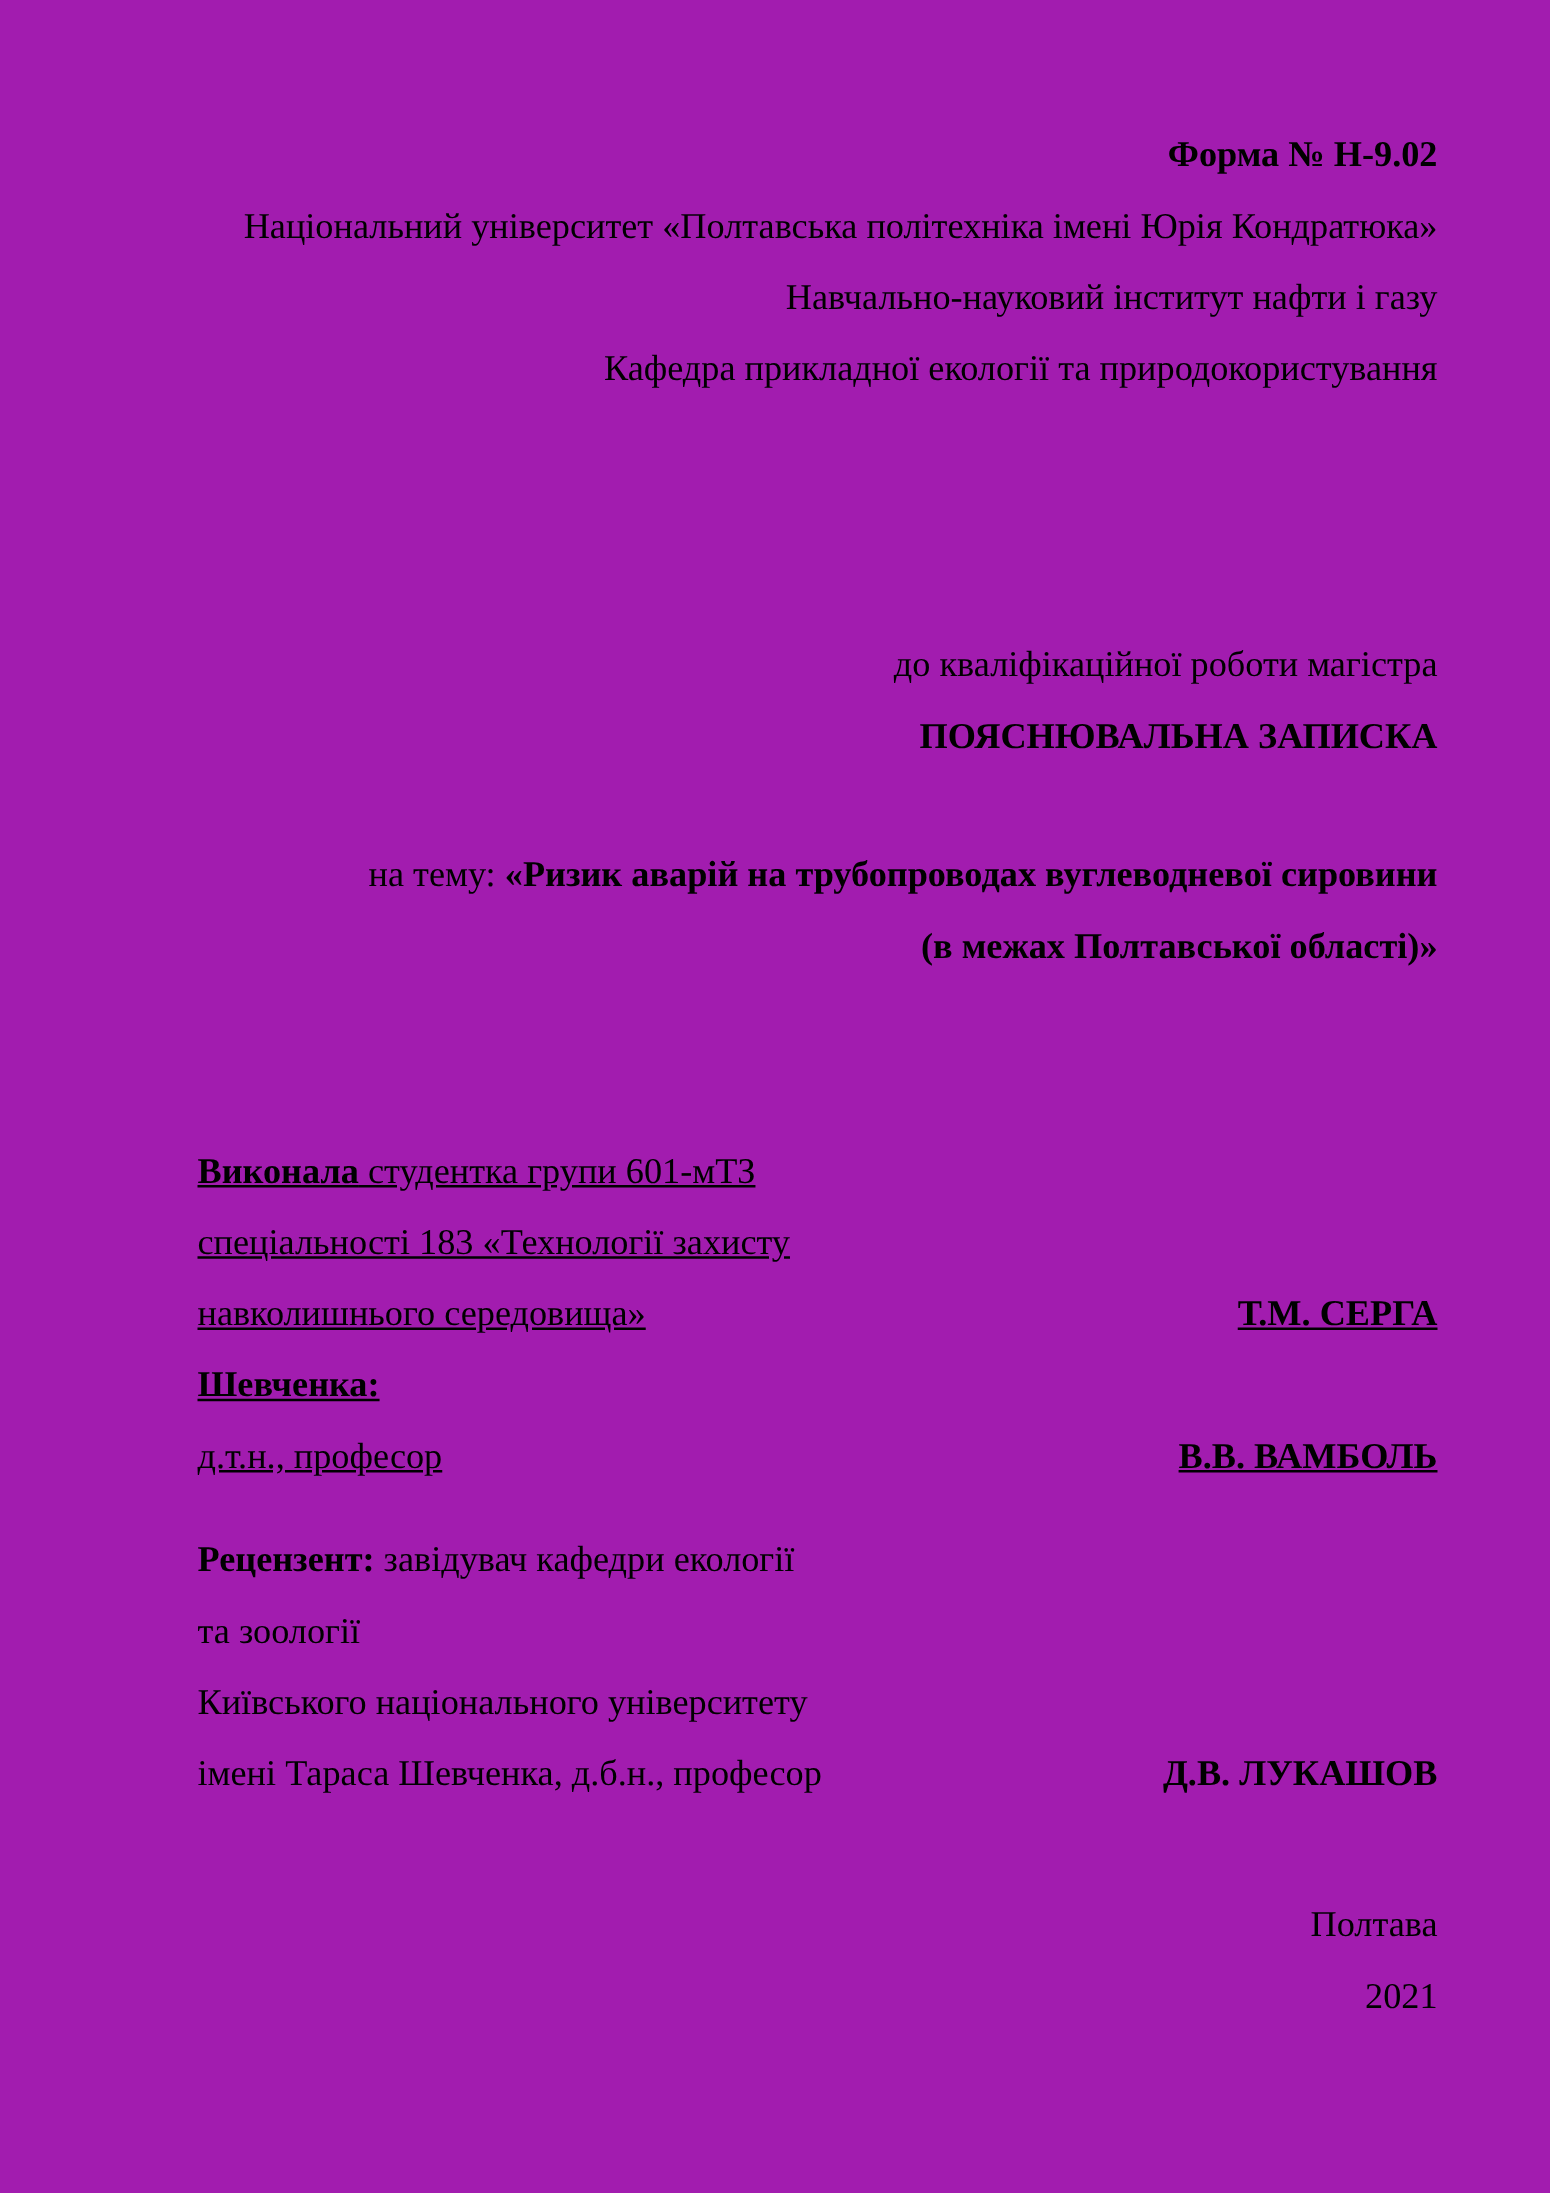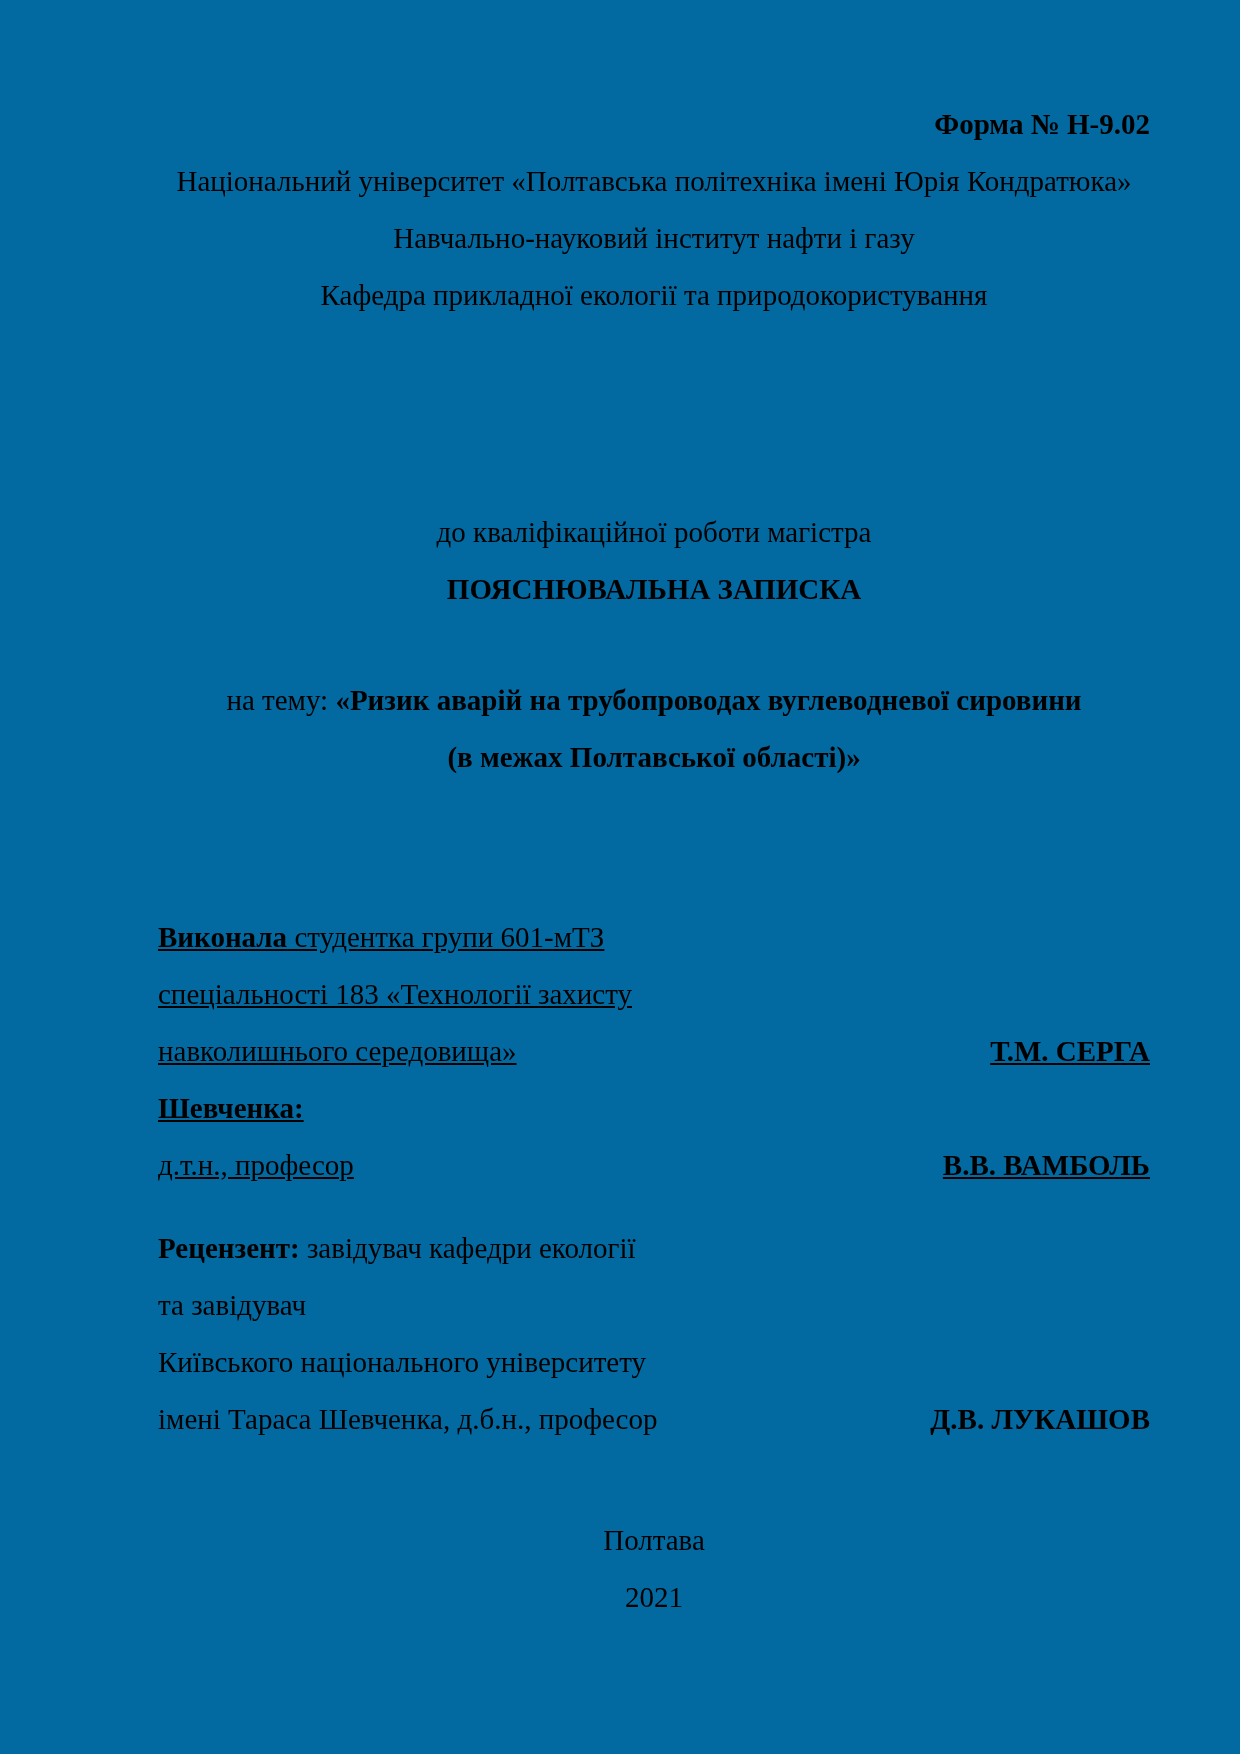--- a/index.html
+++ b/index.html
@@ -5,33 +5,33 @@
   html, body {
     margin: 0;
     padding: 0;
     background: #ffffff;
   }
   .page {
     position: relative;
     width: 1240px;
     height: 1754px;
     margin: 0 auto;
-    background: #0369a1;
+    background: #a21caf;
     color: #000000;
     font-family: "Liberation Serif", "DejaVu Serif", serif;
     font-size: 29px;
     box-sizing: border-box;
     padding: 96px 90px 0 158px;
     overflow: hidden;
   }
   .line {
     line-height: 57px;
     white-space: nowrap;
   }
-  .center { text-align: center; }
+  .center { text-align: right; }
   .right  { text-align: right; }
   .bold   { font-weight: bold; }
   .row {
     display: flex;
     justify-content: space-between;
     align-items: baseline;
   }
   .gap-title    { margin-top: 180px; }
   .gap-theme    { margin-top: 54px; }
   .gap-sign     { margin-top: 123px; text-decoration: underline; }
@@ -76,21 +76,21 @@
     <div class="line row">
       <span>д.т.н., професор</span>
       <span class="bold">В.В. ВАМБОЛЬ</span>
     </div>
   </div>
 
   <div class="gap-reviewer">
     <div class="line">
       <span class="bold">Рецензент:</span><span> завідувач кафедри екології</span>
     </div>
-    <div class="line">та завідувач</div>
+    <div class="line">та зоології</div>
     <div class="line">Київського національного університету</div>
     <div class="line row">
       <span>імені Тараса Шевченка, д.б.н., професор</span>
       <span class="bold">Д.В. ЛУКАШОВ</span>
     </div>
   </div>
 
   <div class="gap-footer">
     <div class="line center">Полтава</div>
     <div class="line center">2021</div>

